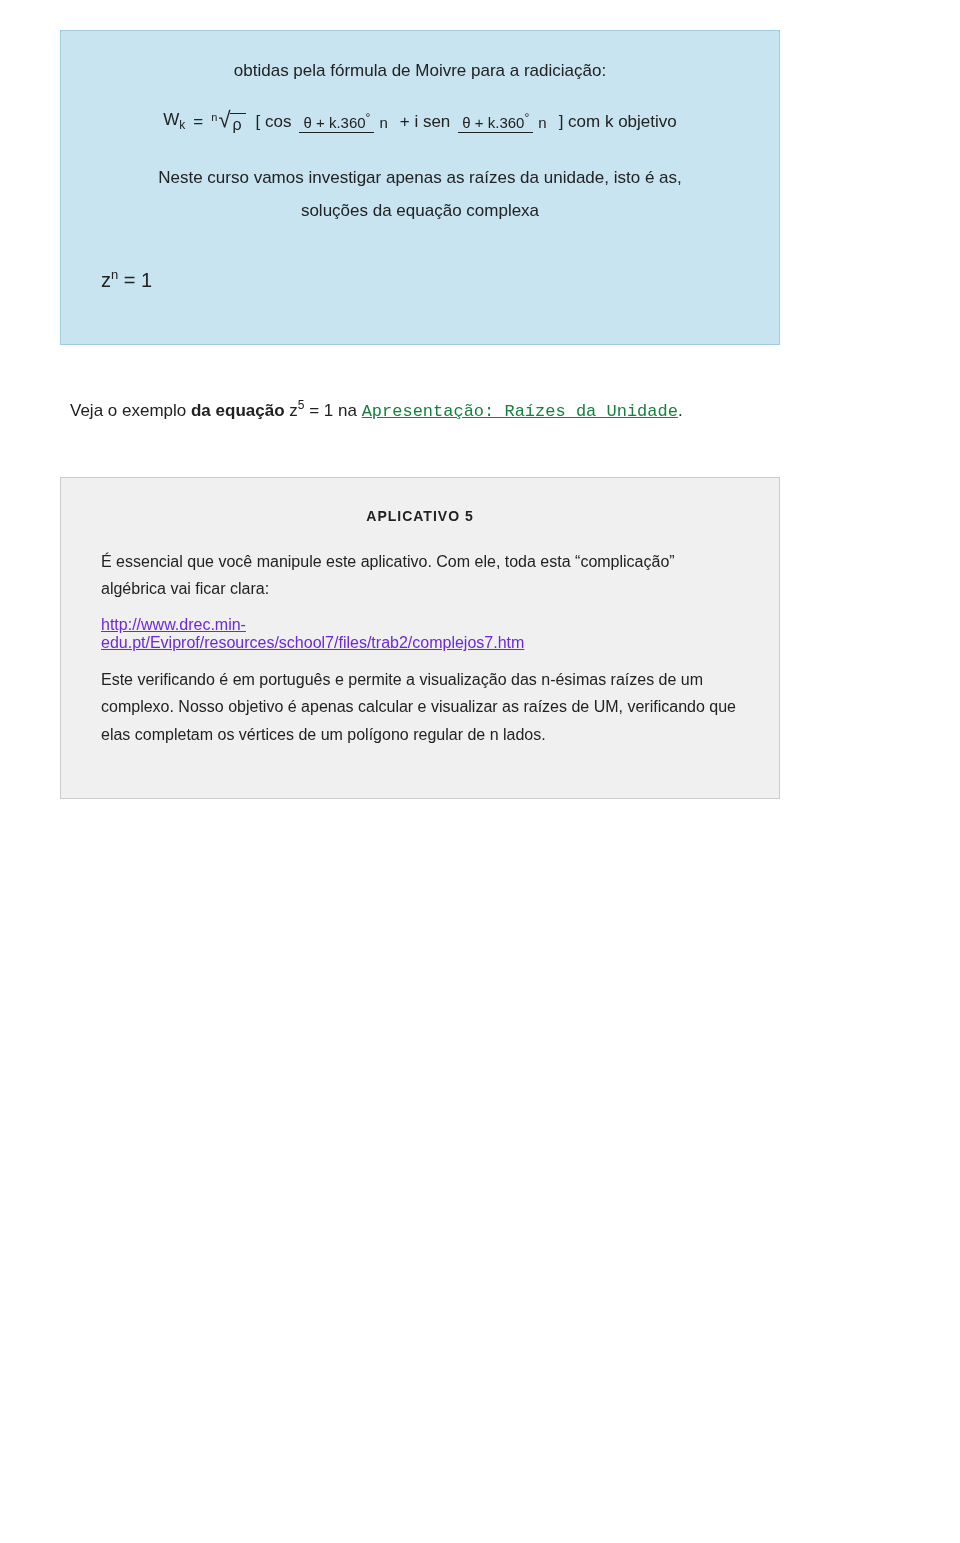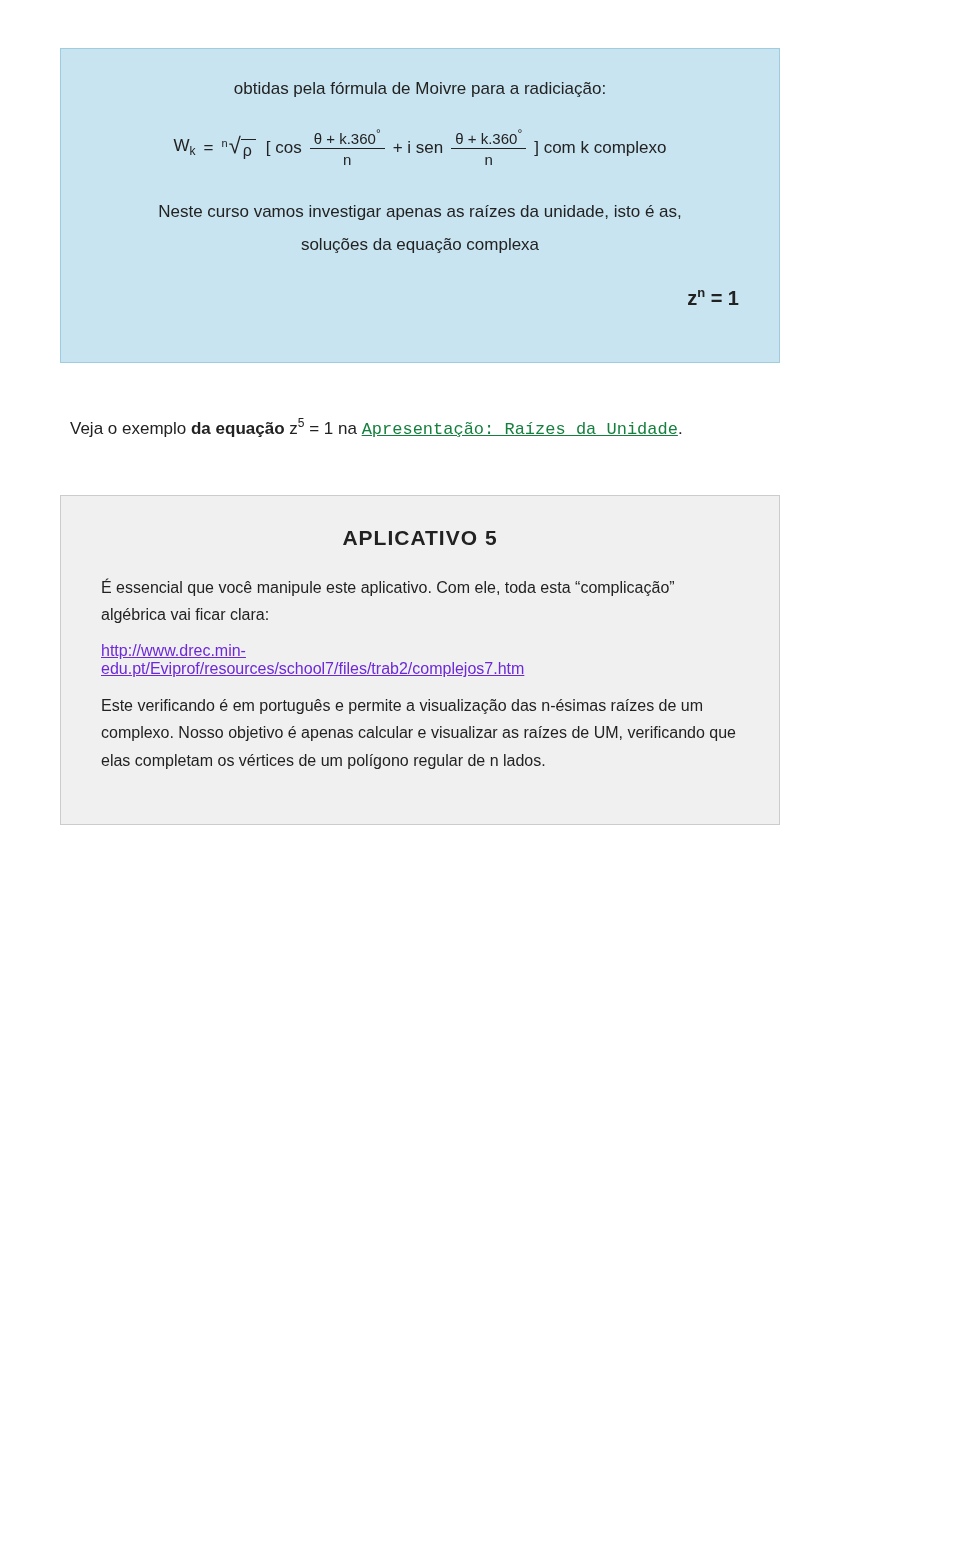--- a/index.html
+++ b/index.html
@@ -13,21 +13,21 @@
       font-size: 16px;
       background: #ffffff;
       color: #222222;
       width: 960px;
       min-height: 1543px;
     }
 
     .page-container {
       width: 840px;
       min-height: 1543px;
-      padding: 48px 60px 40px 60px;
+      padding: 30px 60px 40px 60px;
       background: #ffffff;
     }
 
     
     .blue-section {
       background-color: #c8e4f0;
       border: 1px solid #a0cce0;
       padding: 30px 40px 40px 40px;
       margin-bottom: 30px;
     }
@@ -48,21 +48,21 @@
       font-size: 17px;
     }
 
     .wk-sub {
       font-size: 12px;
       vertical-align: sub;
     }
 
     .fraction {
       display: inline-flex;
-      flex-direction: column;
+      flex-direction: row;
       align-items: center;
       vertical-align: middle;
       gap: 1px;
     }
 
     .fraction .numerator {
       border-bottom: 1.5px solid #222;
       padding: 0 4px 1px 4px;
       font-size: 15px;
     }
@@ -110,24 +110,23 @@
       font-size: 17px;
       line-height: 1.6;
       margin-top: 20px;
     }
 
     .text-block p {
       margin-bottom: 6px;
     }
 
     .equation-display {
-      text-align: right;
+      text-align: left;
       font-size: 20px;
-      margin: 24px 0 8px 0;
-      font-weight: bold;
+      margin: 40px 0 8px 0;
     }
 
     .sup-n {
       font-size: 13px;
       vertical-align: super;
     }
 
     
     .white-section {
       background: #ffffff;
@@ -160,21 +159,21 @@
     
     .gray-section {
       background: #f0f0f0;
       border: 1px solid #cccccc;
       padding: 30px 40px 40px 40px;
       margin-top: 10px;
     }
 
     .aplicativo-title {
       text-align: center;
-      font-size: 21px;
+      font-size: 14px;
       font-weight: bold;
       margin-bottom: 24px;
       letter-spacing: 1px;
     }
 
     .aplicativo-text {
       font-size: 16px;
       line-height: 1.7;
       color: #222;
       margin-bottom: 10px;
@@ -223,21 +222,21 @@
 
       <span>+ i sen</span>
 
       <span class="fraction">
         <span class="numerator">
           θ + k.360<span class="degree-symbol">°</span>
         </span>
         <span class="denominator">n</span>
       </span>
 
-      <span>] com k complexo</span>
+      <span>] com k objetivo</span>
     </div>
 
     <div class="text-block">
       <p>Neste curso vamos investigar apenas as raízes da unidade, isto é as,</p>
       <p>soluções da equação complexa</p>
       <div class="equation-display">
         <span>z</span><span class="sup-n">n</span><span> = 1</span>
       </div>
     </div>
 

